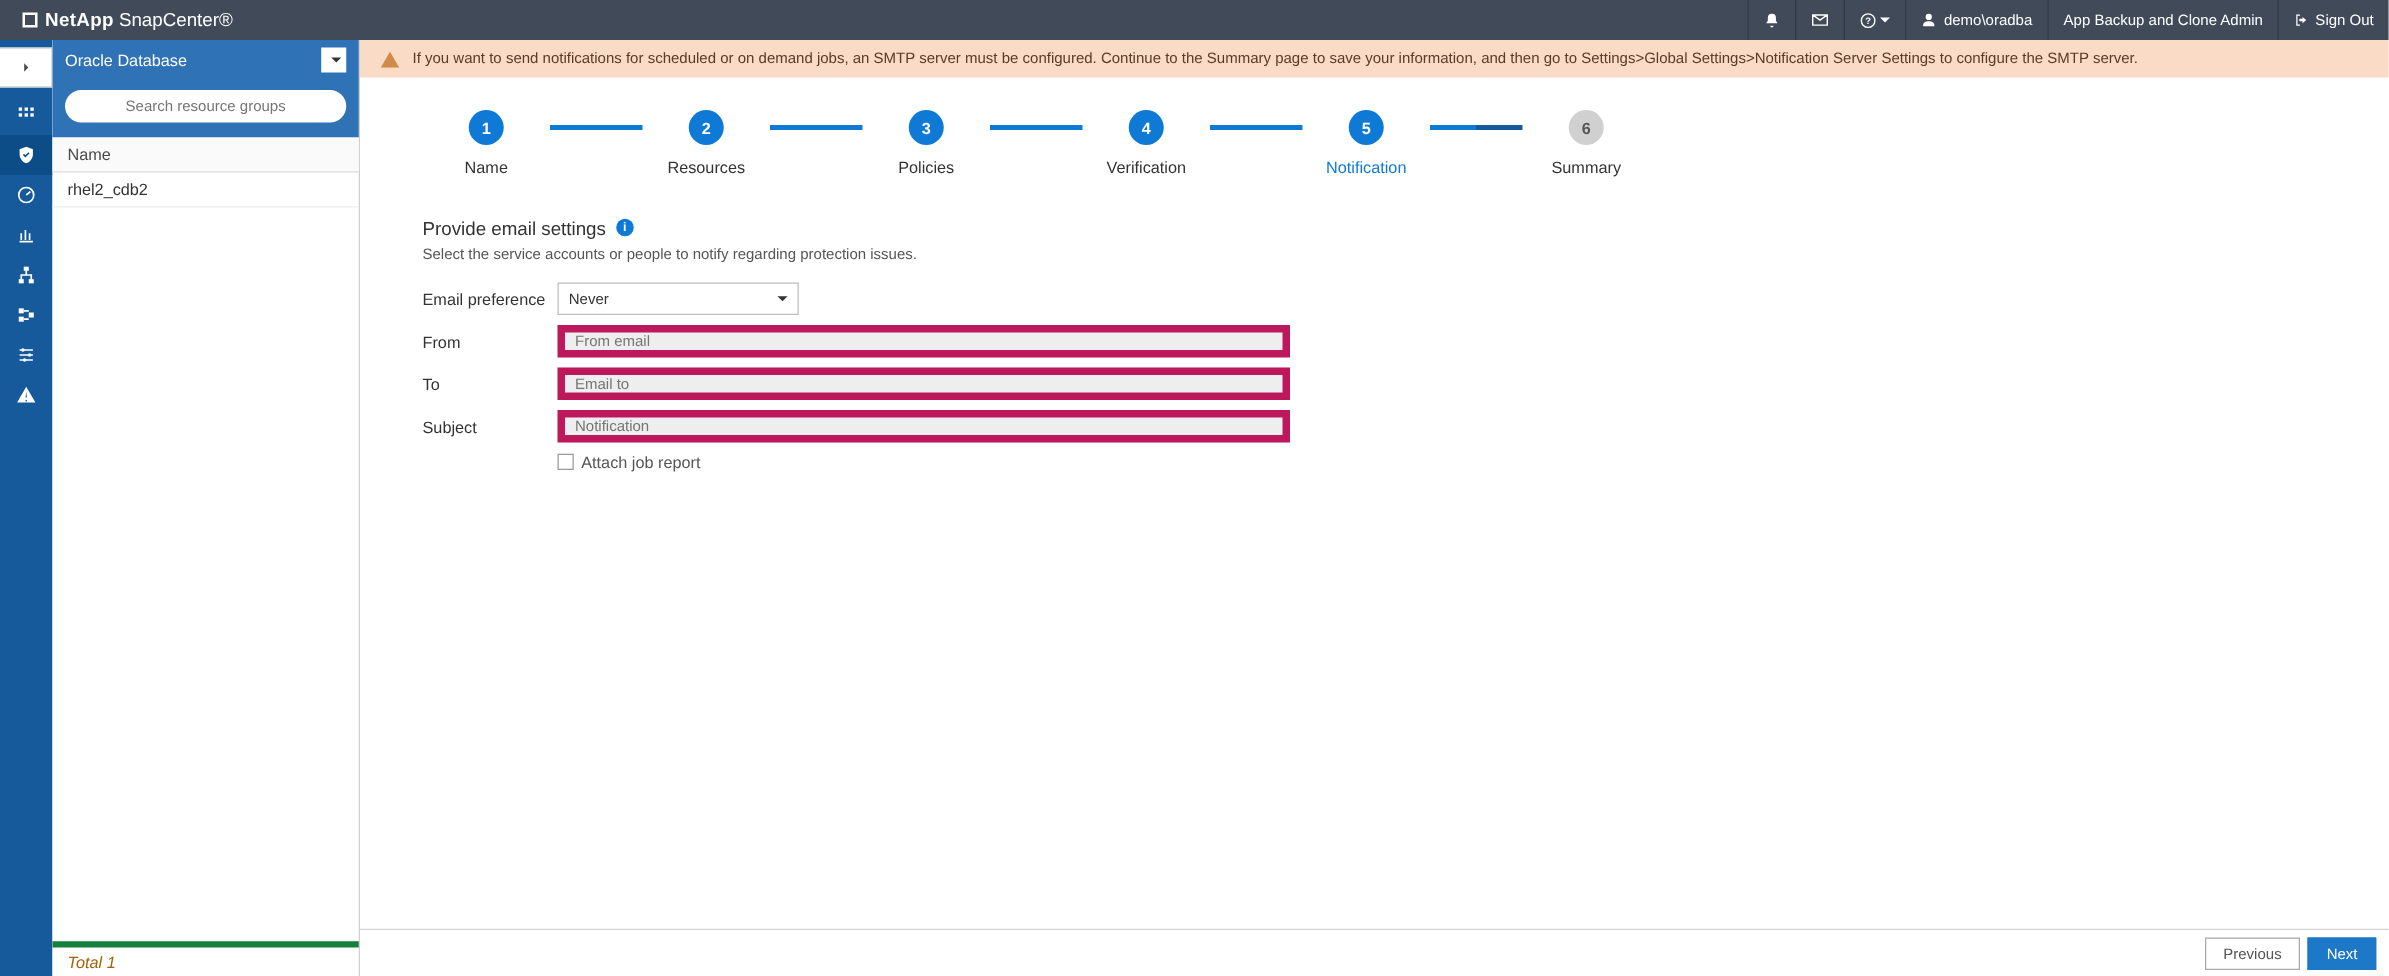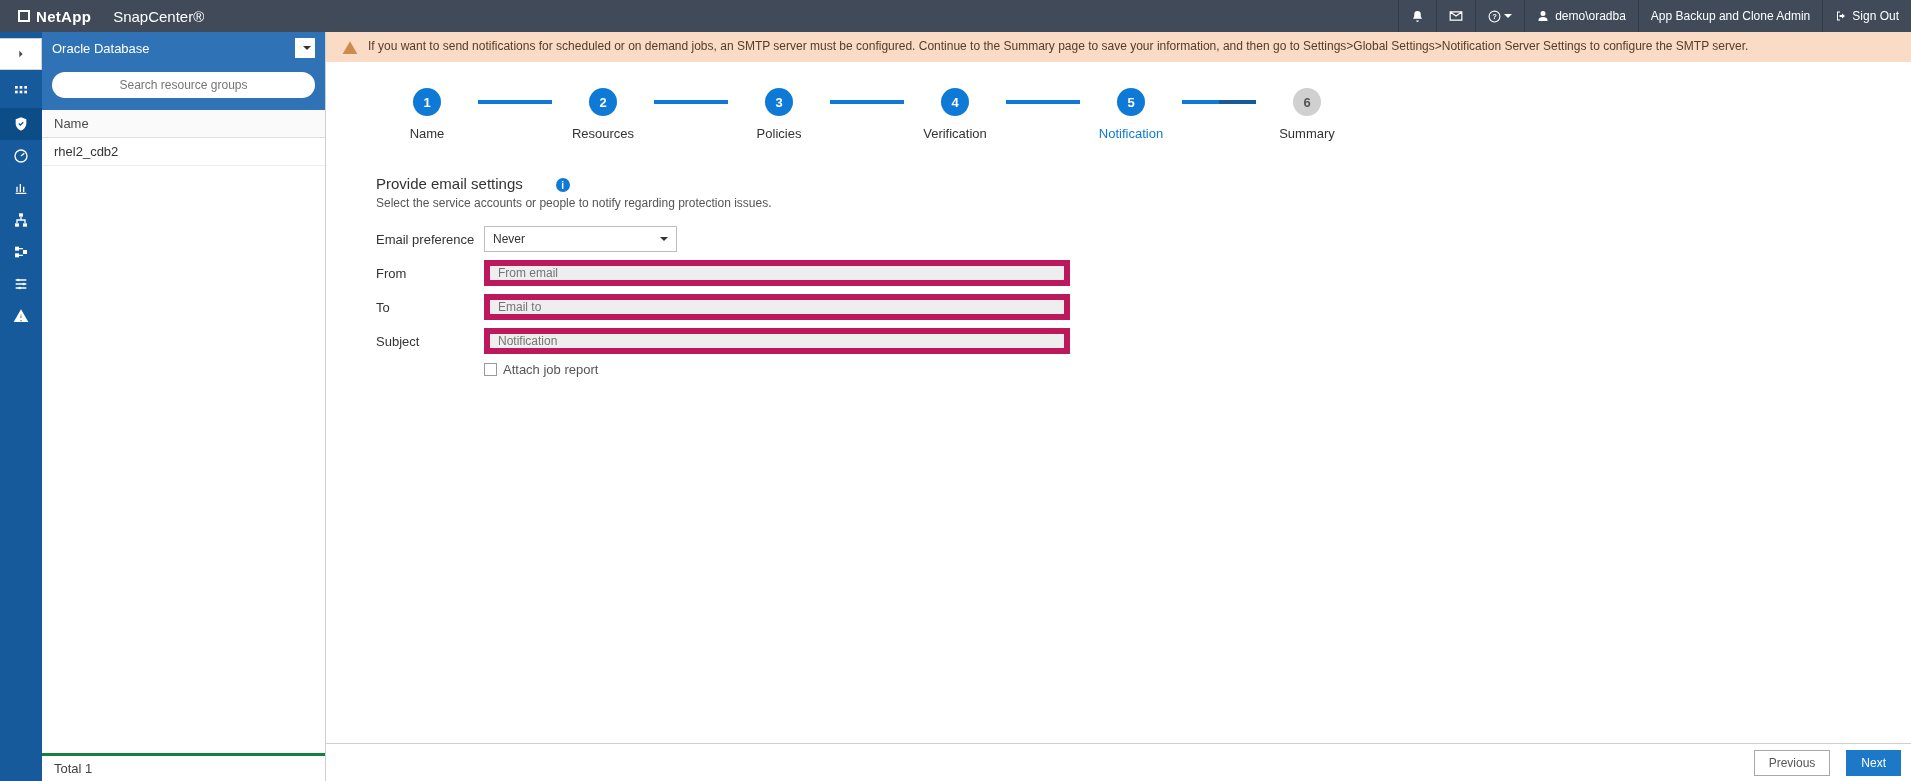--- a/index.html
+++ b/index.html
@@ -3,45 +3,45 @@
 <meta charset="utf-8">
 <style>
   * { box-sizing: border-box; margin: 0; padding: 0; font-family: "Segoe UI", Arial, sans-serif; }
   html, body { height: 100%; background: #fff; color: #333; font-size: 13px; overflow: hidden; }
 
   
   .topbar { height: 32px; background: #404a58; display: flex; align-items: center; color: #fff; }
   .brand { display: flex; align-items: center; padding: 0 18px; font-size: 15px; }
   .brand .logo { width: 12px; height: 12px; border: 2px solid #fff; margin-right: 6px; }
   .brand .netapp { font-weight: 700; letter-spacing: .3px; }
-  .brand .prod { margin-left: 22px; font-weight: 400; text-align: right; }
+  .brand .prod { margin-left: 4px; font-weight: 400; text-align: right; }
   .top-right { margin-left: auto; display: flex; height: 100%; }
   .top-item { display: flex; align-items: center; padding: 0 12px; border-left: 1px solid #333b46; cursor: pointer; font-size: 12px; }
   .top-item svg { fill: #fff; }
   .caret-down { margin-left: 3px; width: 0; height: 0; border-left: 4px solid transparent; border-right: 4px solid transparent; border-top: 4px solid #fff; display: inline-block; }
 
   
   .app { display: flex; height: calc(100% - 32px); }
 
   .nav-rail { width: 42px; background: #175a9b; display: flex; flex-direction: column; align-items: center; padding-top: 6px; }
   .rail-btn { width: 42px; height: 32px; display: flex; align-items: center; justify-content: center; cursor: pointer; }
   .rail-btn svg, .rail-btn .glyph { fill: #fff; color: #fff; }
   .rail-btn.sel { background: #0d4d87; }
   .rail-toggle { width: 42px; height: 32px; background: #fff; display: flex; align-items: center; justify-content: center; margin-bottom: 6px; cursor: pointer; border: 1px solid #d0d0d0; border-left: none; }
   .rail-toggle svg { fill: #4a4a4a; }
 
-  .sidebar { width: 284px; background: #fff; border-right: 1px solid #d0d0d0; display: flex; flex-direction: column; }
+  .sidebar { width: 246px; background: #fff; border-right: 1px solid #d0d0d0; display: flex; flex-direction: column; }
   .sb-head { height: 32px; background: #2f72b5; display: flex; align-items: center; padding: 0 10px; color: #fff; }
   .sb-head .dd { margin-left: auto; width: 20px; height: 20px; background: #fff; display: flex; align-items: center; justify-content: center; }
   .sb-head .dd .caret-down { border-top-color: #333; }
   .sb-search { background: #2f72b5; padding: 8px 10px 12px; }
   .sb-search input { width: 100%; height: 26px; border-radius: 14px; border: none; padding: 0 14px; font-size: 12px; color: #333; outline: none; text-align: center; }
   .sb-cols { height: 28px; border-bottom: 1px solid #dedede; display: flex; align-items: center; padding: 0 12px; background: #fafafa; color: #4a4a4a; }
   .sb-row { height: 28px; display: flex; align-items: center; padding: 0 12px; border-bottom: 1px solid #eee; cursor: pointer; }
-  .sb-footer { margin-top: auto; height: 28px; border-top: 3px solid #15803d; display: flex; align-items: center; padding: 0 12px; color: #404040; }
+  .sb-footer { margin-top: auto; height: 28px; border-top: 5px solid #15803d; display: flex; align-items: center; padding: 0 12px; color: #a16207; font-style: italic; }
 
   .main { flex: 1; display: flex; flex-direction: column; position: relative; min-width: 0; }
   .main-head { height: 32px; background: #2f72b5; color: #fff; display: flex; align-items: center; padding: 0 14px; font-size: 13px; position: relative; border-bottom: 1px solid #2f72b5; }
   .main-head .close { position: absolute; right: 4px; top: 4px; font-size: 18px; font-weight: 700; cursor: pointer; }
 
   .alert { background: #fadbc6; color: #5a3a28; display: flex; padding: 6px 16px; font-size: 12px; line-height: 1.4; }
   .alert .tri { margin-right: 10px; margin-top: 2px; }
 
   .wizard-body { flex: 1; overflow: auto; padding: 26px 50px 60px; }
 
@@ -50,32 +50,32 @@
   .step .ball { width: 28px; height: 28px; border-radius: 50%; display: flex; align-items: center; justify-content: center; font-weight: 700; font-size: 13px; z-index: 1; }
   .step .ball.done { background: #0f7ad6; color: #fff; }
   .step .ball.active { background: #0f7ad6; color: #fff; }
   .step .ball.future { background: #d0d0d0; color: #555; }
   .step .lbl { margin-top: 10px; font-size: 13px; color: #333; }
   .step.active .lbl { color: #0f7ad6; }
   .line { height: 4px; flex: 0 0 74px; margin-top: 12px; }
   .line.done { background: #0f7ad6; }
   .line.half { background: linear-gradient(to right, #0f7ad6 50%, #175a9b 50%); }
 
-  .sect-title { font-size: 15px; color: #333; margin-bottom: 4px; display: flex; align-items: flex-end; gap: 25px; }
+  .sect-title { font-size: 15px; color: #333; margin-bottom: 4px; display: flex; align-items: flex-start; }
   .info-i { display: inline-flex; width: 14px; height: 14px; border-radius: 50%; background: #0f7ad6; color: #fff; align-items: center; justify-content: center; font-size: 10px; font-weight: 700; margin-left: 8px; }
   .sect-sub { font-size: 12px; color: #555; margin-bottom: 16px; }
 
   .form-row { display: flex; align-items: center; margin-bottom: 8px; }
   .form-label { width: 108px; font-size: 13px; color: #333; }
   .select { width: 193px; height: 26px; border: 1px solid #bdbdbd; background: #fff; display: flex; align-items: center; padding: 0 8px; justify-content: space-between; cursor: pointer; font-size: 12px; }
   .inp { width: 586px; height: 26px; border: 6px solid #be185d; background: #eeeeee; padding: 0 8px; font-size: 12px; color: #888; }
   .chk-row { display: flex; align-items: center; margin-top: 4px; margin-left: 108px; }
   .chk { width: 13px; height: 13px; border: 1px solid #999; margin-right: 6px; }
 
-  .wiz-footer { height: 38px; border-top: 1px solid #d0d0d0; display: flex; align-items: center; justify-content: flex-end; padding: 0 10px; gap: 16px; background: #fff; }
+  .wiz-footer { height: 38px; border-top: 1px solid #d0d0d0; display: flex; align-items: center; justify-content: flex-end; padding: 0 10px; gap: 6px; background: #fff; }
   .btn { height: 26px; padding: 0 14px; font-size: 12px; border: 1px solid #a8a8a8; background: #fff; cursor: pointer; color: #555; }
   .btn.primary { background: #1d79c8; border-color: #1d79c8; color: #fff; }
 </style>
 </head>
 <body>
 
 <div class="topbar">
   <div class="brand">
     <span class="logo"></span>
     <span class="netapp">NetApp</span>

